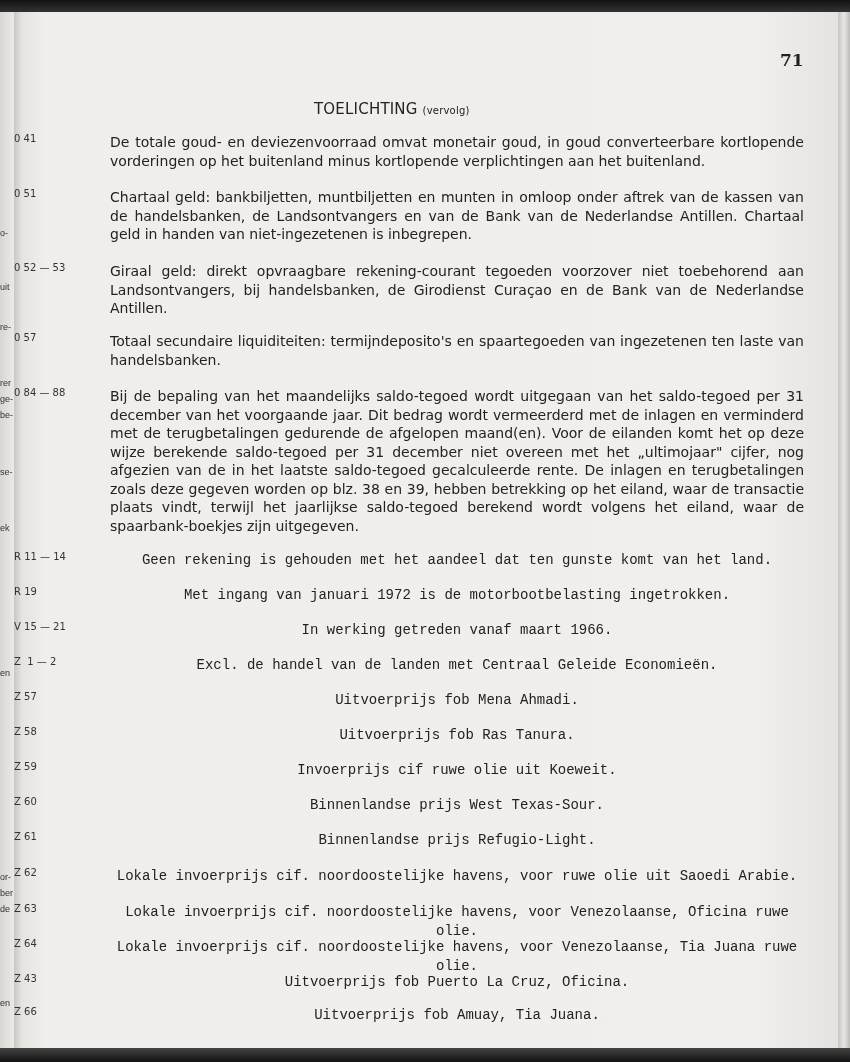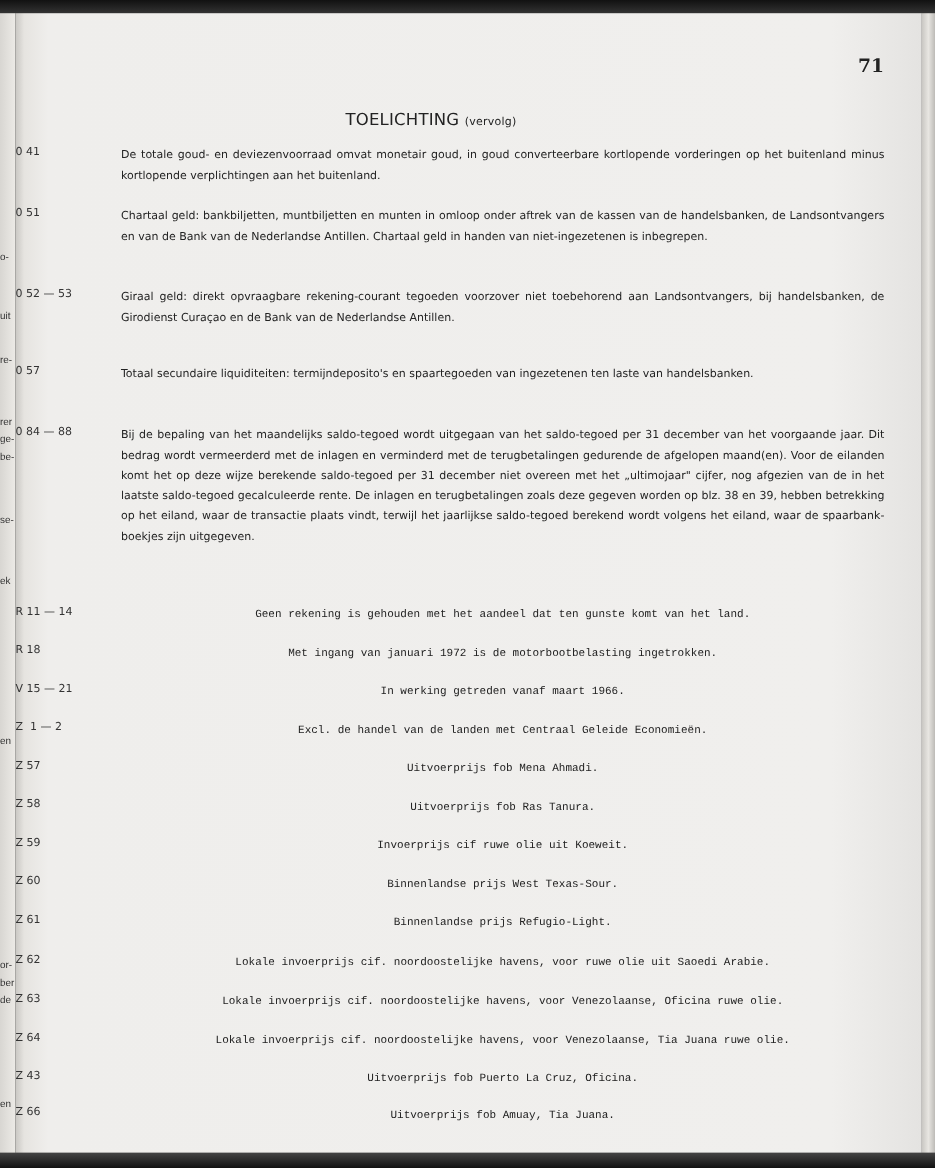--- a/index.html
+++ b/index.html
@@ -43,21 +43,21 @@
   }
   .title .sub { font-size: 10px; }
   .entry { position: absolute; left: 0; width: 824px; }
   .code {
     position: absolute; left: 0; top: 0;
     font-size: 10px; color: #333; white-space: pre;
     font-family: "DejaVu Sans", sans-serif;
   }
   .text {
     position: absolute; left: 96px; width: 694px; top: 0;
-    font-size: 10px; line-height: 18.5px; color: #222; text-align: justify;
+    font-size: 14px; line-height: 18.5px; color: #222; text-align: justify;
   }
   .text.single { text-align: center; font-family: Liberation Mono, monospace; }
 </style>
 </head>
 <body>
 
 <div class="topbar"></div>
 
 <div class="prev-page">
   <span class="prev-frag" style="top:216px">o-</span>
@@ -100,21 +100,21 @@
   </div>
   <div class="entry" style="top:375px">
     <span class="code">0 84 — 88</span>
     <div class="text">Bij de bepaling van het maandelijks saldo-tegoed wordt uitgegaan van het saldo-tegoed per 31 december van het voorgaande jaar. Dit bedrag wordt vermeerderd met de inlagen en verminderd met de terugbetalingen gedurende de afgelopen maand(en). Voor de eilanden komt het op deze wijze berekende saldo-tegoed per 31 december niet overeen met het „ultimojaar" cijfer, nog afgezien van de in het laatste saldo-tegoed gecalculeerde rente. De inlagen en terugbetalingen zoals deze gegeven worden op blz. 38 en 39, hebben betrekking op het eiland, waar de transactie plaats vindt, terwijl het jaarlijkse saldo-tegoed berekend wordt volgens het eiland, waar de spaarbank-boekjes zijn uitgegeven.</div>
   </div>
   <div class="entry" style="top:539px">
     <span class="code">R 11 — 14</span>
     <div class="text single">Geen rekening is gehouden met het aandeel dat ten gunste komt van het land.</div>
   </div>
   <div class="entry" style="top:574px">
-    <span class="code">R 18</span>
+    <span class="code">R 19</span>
     <div class="text single">Met ingang van januari 1972 is de motorbootbelasting ingetrokken.</div>
   </div>
   <div class="entry" style="top:609px">
     <span class="code">V 15 — 21</span>
     <div class="text single">In werking getreden vanaf maart 1966.</div>
   </div>
   <div class="entry" style="top:644px">
     <span class="code">Z  1 — 2</span>
     <div class="text single">Excl. de handel van de landen met Centraal Geleide Economieën.</div>
   </div>

